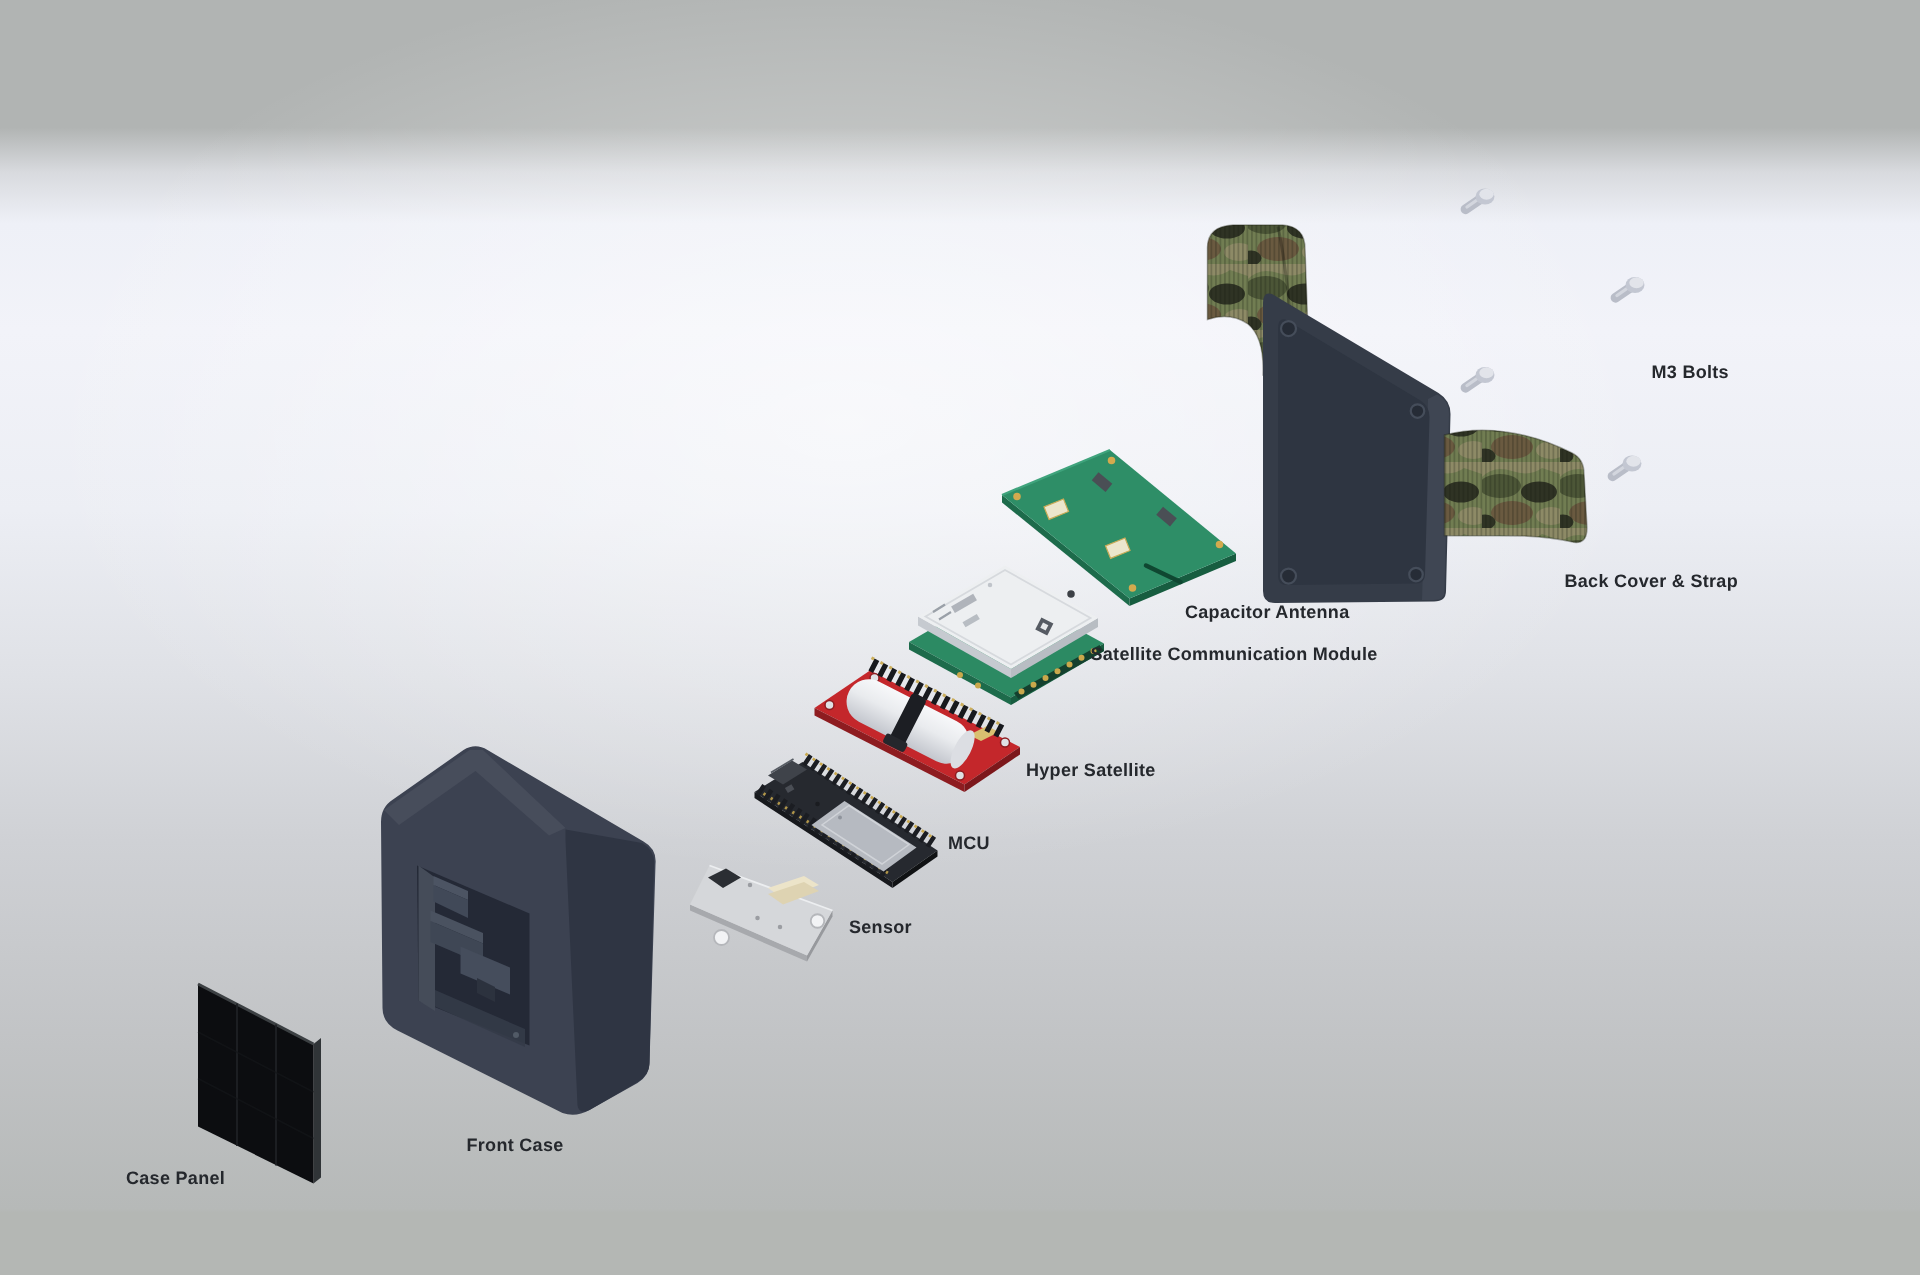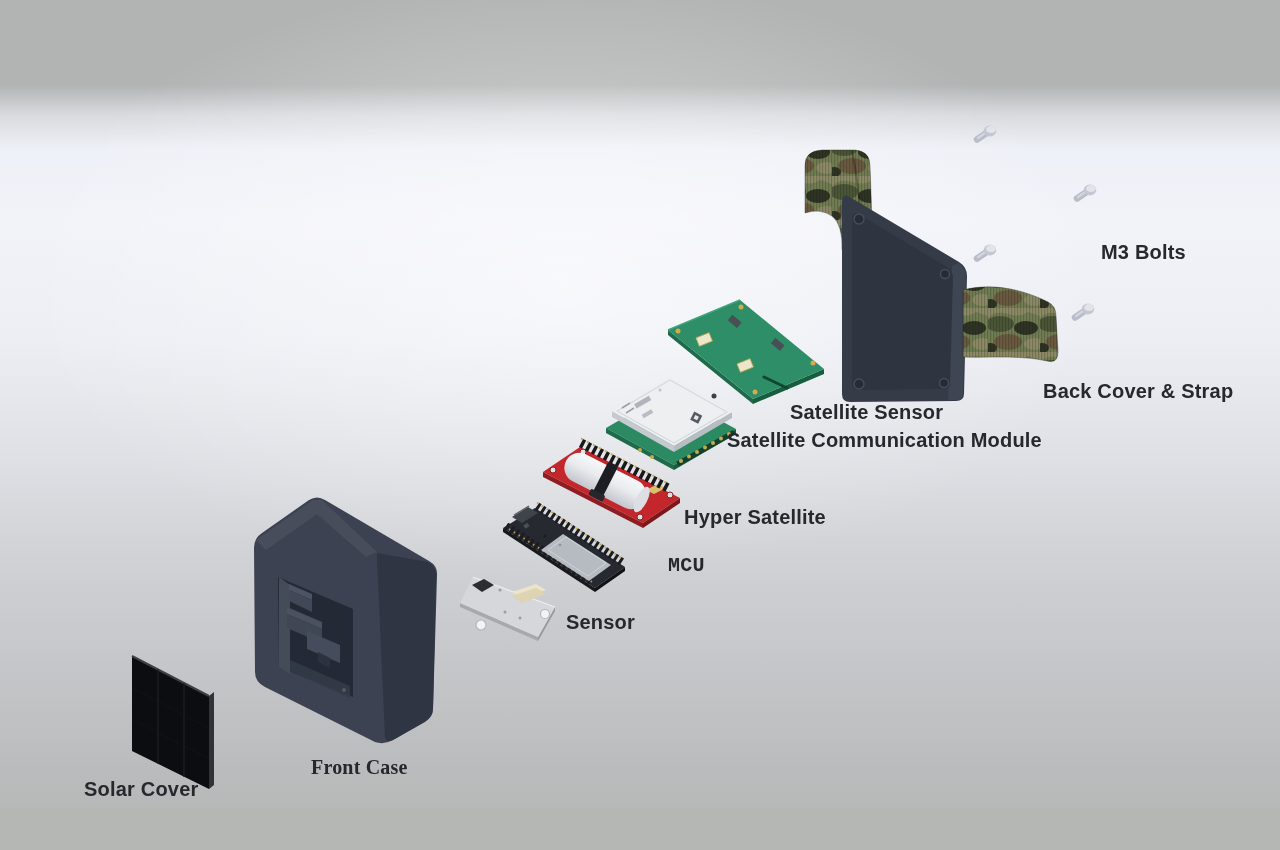--- a/index.html
+++ b/index.html
@@ -18,27 +18,27 @@
       #b6b9b8 94.8%,
       #b4b7b4 95.1%, #b4b7b4 100%);
   }
   .stage::before {
     content:""; position:absolute; inset:0;
     background:radial-gradient(ellipse 760px 420px at 44% 33%, rgba(255,255,255,0.55), rgba(255,255,255,0) 72%);
     pointer-events:none;
   }
   svg.scene { position:absolute; left:0; top:0; }
   .lbl {
-    position:absolute; font-weight:700; font-size:20px; line-height:1;
+    position:absolute; font-weight:700; font-size:12px; line-height:1;
     color:#25282d; letter-spacing:0.2px; white-space:nowrap;
   }
   .lbl-solar    { left:84px;  top:779px; }
-  .lbl-case     { left:311px; top:757px;font-family:Liberation Serif, serif; }
+  .lbl-case     { left:311px; top:757px; }
   .lbl-sensor   { left:566px; top:612px;text-align:center; }
-  .lbl-mcu      { left:668px; top:556px;font-family:Liberation Mono, monospace; }
+  .lbl-mcu      { left:632px; top:556px; }
   .lbl-cap      { left:684px; top:507px; }
   .lbl-satcom   { left:727px; top:430px; }
   .lbl-antenna  { left:790px; top:402px; }
   .lbl-back     { left:1043px;top:381px; }
   .lbl-bolts    { left:1101px;top:242px; }
 </style>
 </head>
 <body>
 
 <div class="stage">
@@ -212,23 +212,23 @@
 
     <g>
       <path d="M209,696 L214,692 L214,785 L209,789 Z" fill="#303437"></path>
       <path d="M132,656 L209,696 L209,789 L132,751 Z" fill="#0c0d10"></path>
       <path d="M132,656 L209,696" stroke="#3c4043" stroke-width="2" fill="none"></path>
       <path d="M158,669 L158,764 M184,683 L184,777" stroke="#1e2125" stroke-width="1.2"></path>
       <path d="M132,688 L209,728 M132,719 L209,759" stroke="#141619" stroke-width="1" opacity="0.7"></path>
     </g>
   </svg>
 
-  <div class="lbl lbl-solar">Solar Cover</div>
+  <div class="lbl lbl-solar">Case Panel</div>
   <div class="lbl lbl-case">Front Case</div>
   <div class="lbl lbl-sensor">Sensor</div>
   <div class="lbl lbl-mcu">MCU</div>
   <div class="lbl lbl-cap">Hyper Satellite</div>
   <div class="lbl lbl-satcom">Satellite Communication Module</div>
-  <div class="lbl lbl-antenna">Satellite Sensor</div>
+  <div class="lbl lbl-antenna">Capacitor Antenna</div>
   <div class="lbl lbl-back">Back Cover &amp; Strap</div>
   <div class="lbl lbl-bolts">M3 Bolts</div>
 
 </div>
 
 </body></html>

